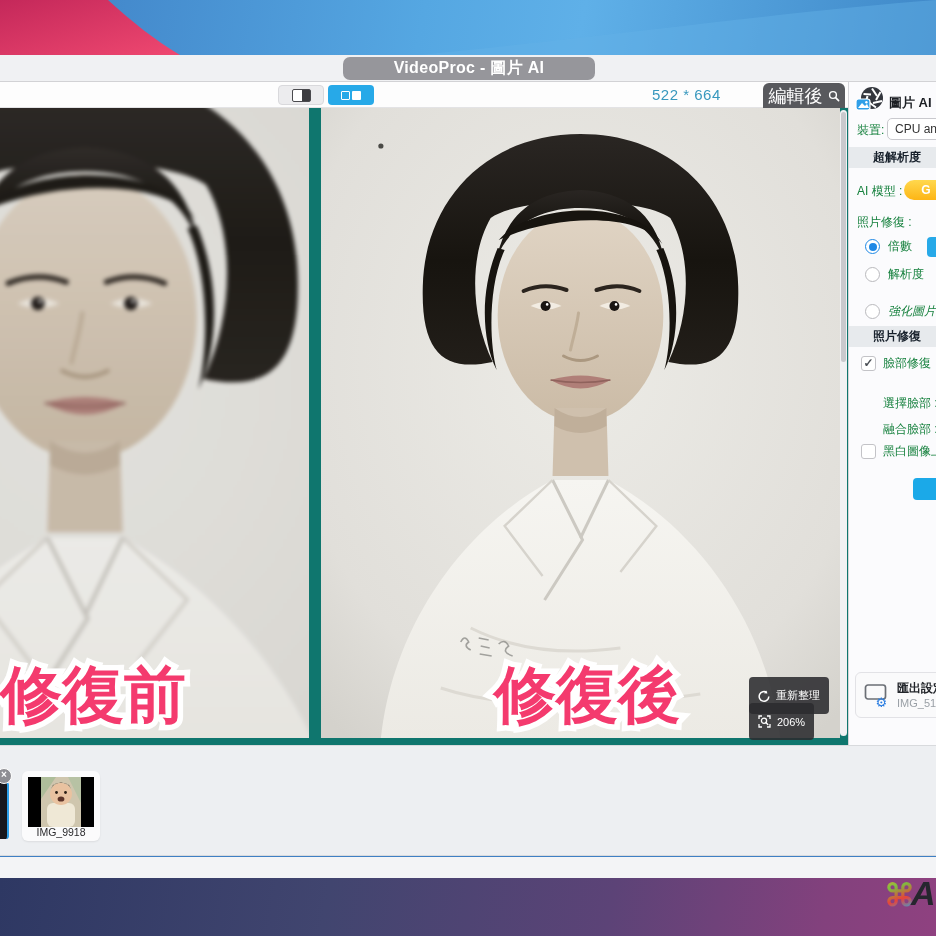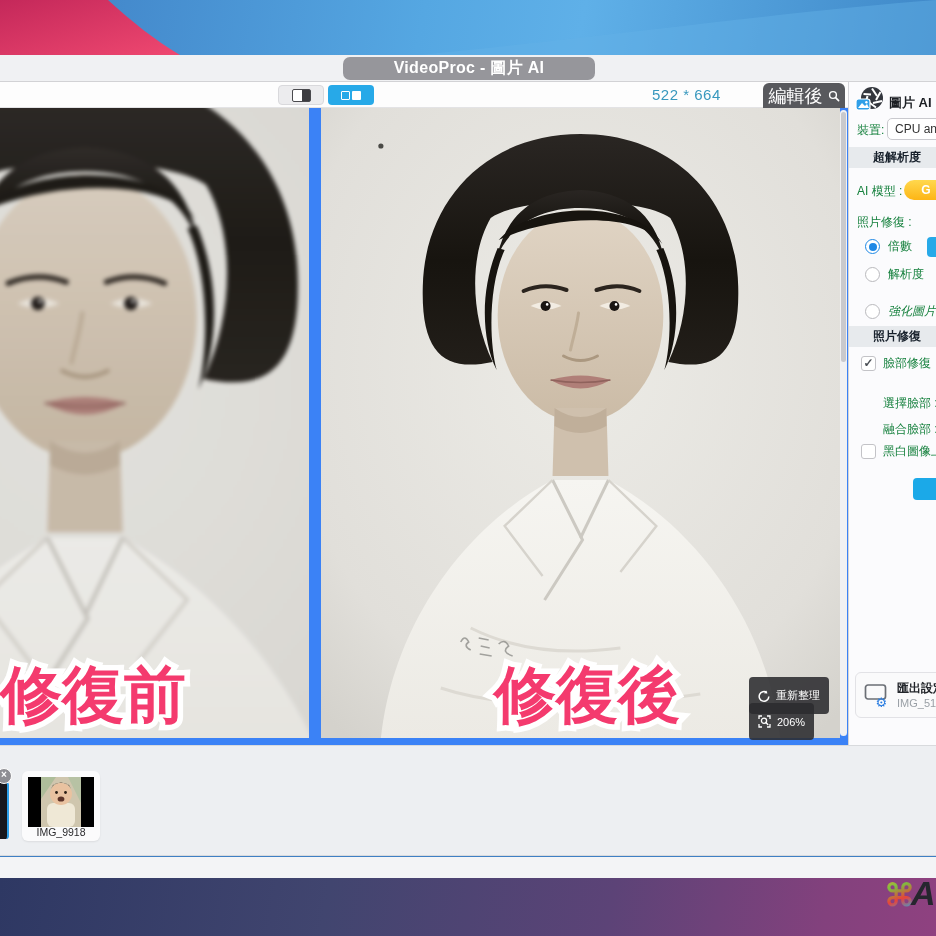--- a/index.html
+++ b/index.html
@@ -28,21 +28,21 @@
   .ico-split { width:19px; height:13px; border:1.5px solid #4a4a4e; background:linear-gradient(90deg,#ffffff 0 50%,#3c3c40 50% 100%); border-radius:2px; }
   .ico-sbs { display:flex; align-items:center; gap:2px; }
   .ico-sbs .o { width:9px; height:9px; border:1.5px solid #fff; border-radius:1px; }
   .ico-sbs .f { width:9px; height:9px; background:#fff; border-radius:1px; }
   .res-text { left:652px; top:86px; font-size:15px; color:#3898be; letter-spacing:.5px; }
   .edited-tab { left:763px; top:83px; width:82px; height:25px; background:#58595d; border-radius:6px 6px 0 0;
     color:#fff; font-size:18px; display:flex; align-items:center; justify-content:center; gap:5px; }
   .mag { width:12px; height:12px; }
 
   
-  .canvas { left:0; top:108px; width:848px; height:637px; background:#3b82f6; overflow:hidden; }
+  .canvas { left:0; top:108px; width:848px; height:637px; background:#0f766e; overflow:hidden; }
   .photo { position:absolute; top:0; height:630px; overflow:hidden; background:#e2e0db; }
   .photo.before { left:0; width:309px; }
   .photo.after { left:321px; width:519px; }
   .photo .portrait { position:absolute; }
   .photo.before .portrait { left:-265px; top:-71px; width:700px; height:848px; filter:blur(2px) contrast(.93) brightness(.99); }
   .photo.after .portrait { left:0; top:0; width:519px; height:630px; }
 
   .v-scroll { left:840px; top:110px; width:7px; height:626px; background:#f1f1f3; border-radius:4px; }
 
   .big-label { position:absolute; pointer-events:none; }

